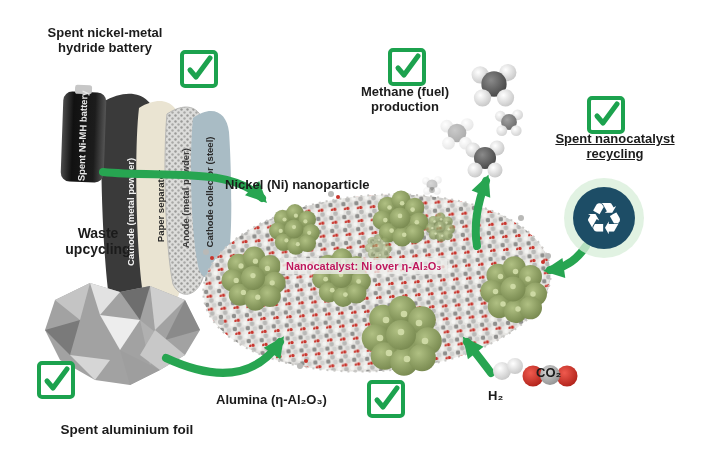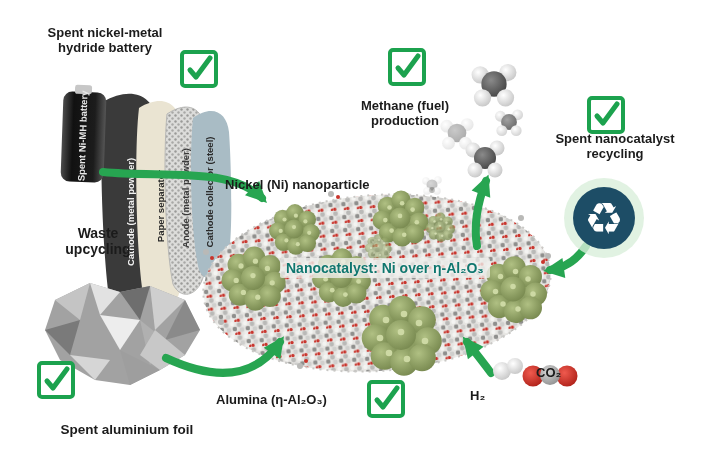--- a/index.html
+++ b/index.html
@@ -2,22 +2,22 @@
 <html><head>
 <meta charset="utf-8">
 <style>
   html,body{margin:0;padding:0;background:#fff;}
   #fig{position:relative;width:702px;height:459px;background:#fff;overflow:hidden;
        font-family:"Liberation Sans",sans-serif;color:#1b1b1b;}
   #art{position:absolute;left:0;top:0;z-index:1;}
   .lbl{position:absolute;z-index:3;font-weight:bold;font-size:13px;line-height:1.15;
        text-align:center;color:#1b1b1b;}
   .nowrap{white-space:nowrap;margin-top:20px;}
-  .band{position:absolute;z-index:3;font-weight:bold;font-size:14px;white-space:nowrap;
-        background:rgba(238,238,236,0.78);padding:2px 6px;border-radius:2px;color:#0f766e;
+  .band{position:absolute;z-index:3;font-weight:bold;font-size:11px;white-space:nowrap;
+        background:rgba(238,238,236,0.78);padding:2px 6px;border-radius:2px;color:#be185d;
         text-shadow:0 0 3px #fff;}
   .cb{position:absolute;z-index:3;width:30px;height:30px;border:4px solid #1ca24e;
       border-radius:5px;background:#fff;}
   .cb svg{overflow:visible;display:block;}
 </style>
 </head>
 <body>
 
 <div id="fig">
 
@@ -217,20 +217,20 @@
   </div>
   <div class="cb" style="left:37px;top:361px;">
     <svg width="30" height="30">
         <polyline points="6,16 12,23 26,4" fill="none" stroke="#1ca24e" stroke-width="5" stroke-linecap="round" stroke-linejoin="round"></polyline>
       </svg>
   </div>
 
   <div class="lbl" style="left:35px;top:26px;width:140px;">Spent nickel-metal hydride battery</div>
   <div class="lbl" style="left:48px;top:225px;width:100px;font-size:14px;">Waste upcycling</div>
   <div class="lbl nowrap" style="left:225px;top:158px;">Nickel (Ni) nanoparticle</div>
-  <div class="lbl" style="left:345px;top:85px;width:120px;margin-top:14px;">Methane (fuel) production</div>
-  <div class="lbl" style="left:535px;top:132px;width:160px;">Spent nanocatalyst recycling</div>
+  <div class="lbl" style="left:345px;top:85px;width:120px;">Methane (fuel) production</div>
+  <div class="lbl" style="left:535px;top:132px;width:160px;text-decoration:underline;">Spent nanocatalyst recycling</div>
   <div class="band" style="left:280px;top:258px;">Nanocatalyst: Ni over η-Al₂O₃</div>
   <div class="lbl nowrap" style="left:216px;top:373px;">Alumina (η-Al₂O₃)</div>
   <div class="lbl nowrap" style="left:52px;top:402px;width:150px;font-size:13.5px;">Spent aluminium foil</div>
-  <div class="lbl nowrap" style="left:470px;top:369px;">H₂</div>
+  <div class="lbl nowrap" style="left:488px;top:369px;">H₂</div>
   <div class="lbl nowrap" style="left:536px;top:346px;text-align:center;">CO₂</div>
 </div>
 
 </body></html>

